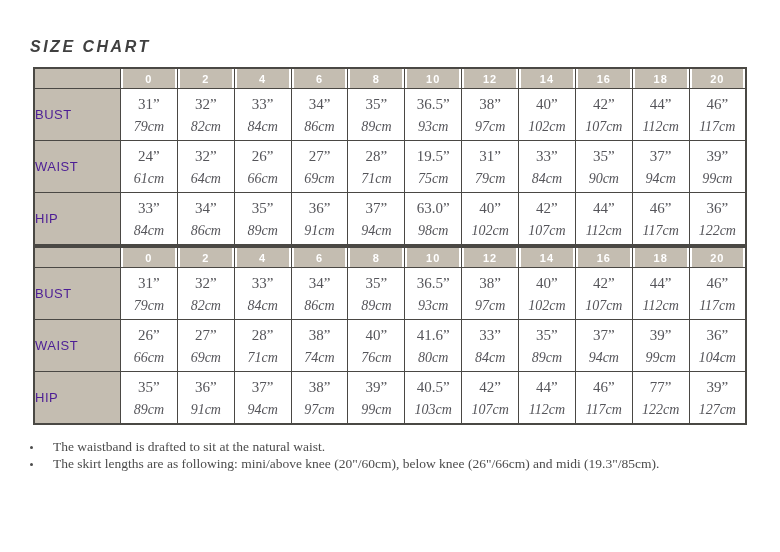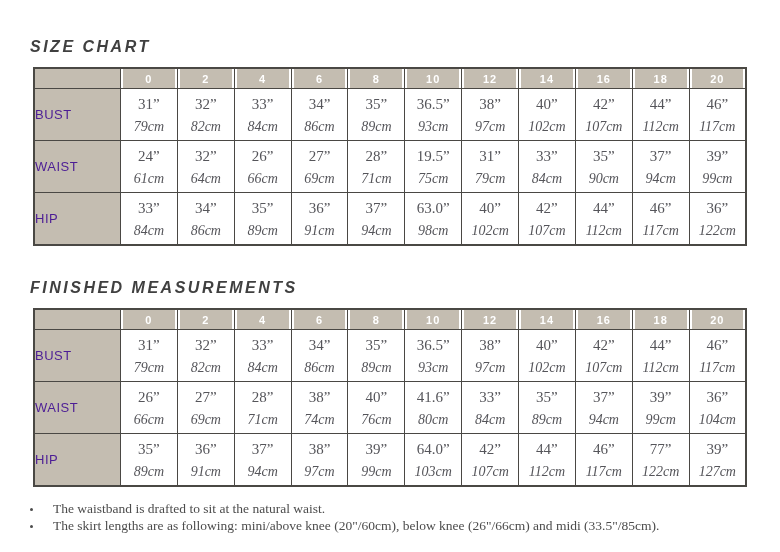--- a/index.html
+++ b/index.html
@@ -256,21 +256,20 @@
             <div class="cm">117cm</div>
           </td>
           <td>
             <div class="inches">36”</div>
             <div class="cm">122cm</div>
           </td>
         </tr>
       </tbody>
     </table>
 
-  <h2 class="section-title second">FINISHED MEASUREMENTS</h2>
 
   <table class="chart">
       <thead>
         <tr>
           <th class="corner"></th>
           <th class="size">0</th>
           <th class="size">2</th>
           <th class="size">4</th>
           <th class="size">6</th>
           <th class="size">8</th>
@@ -393,21 +392,21 @@
           </td>
           <td>
             <div class="inches">38”</div>
             <div class="cm">97cm</div>
           </td>
           <td>
             <div class="inches">39”</div>
             <div class="cm">99cm</div>
           </td>
           <td>
-            <div class="inches">64.0”</div>
+            <div class="inches">40.5”</div>
             <div class="cm">103cm</div>
           </td>
           <td>
             <div class="inches">42”</div>
             <div class="cm">107cm</div>
           </td>
           <td>
             <div class="inches">44”</div>
             <div class="cm">112cm</div>
           </td>
@@ -422,16 +421,16 @@
           <td>
             <div class="inches">39”</div>
             <div class="cm">127cm</div>
           </td>
         </tr>
       </tbody>
     </table>
 
   <ul class="notes">
     <li>The waistband is drafted to sit at the natural waist.</li>
-    <li>The skirt lengths are as following: mini/above knee (20"/60cm), below knee (26"/66cm) and midi (33.5"/85cm).</li>
+    <li>The skirt lengths are as following: mini/above knee (20"/60cm), below knee (26"/66cm) and midi (19.3"/85cm).</li>
   </ul>
 
 </div>
 
 </body></html>

